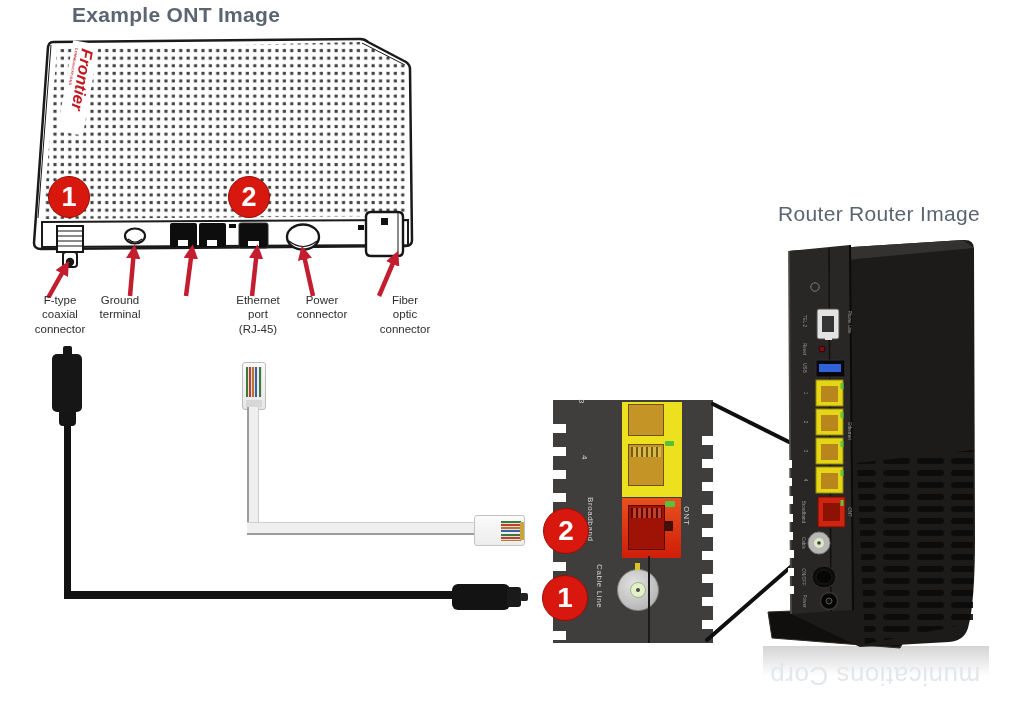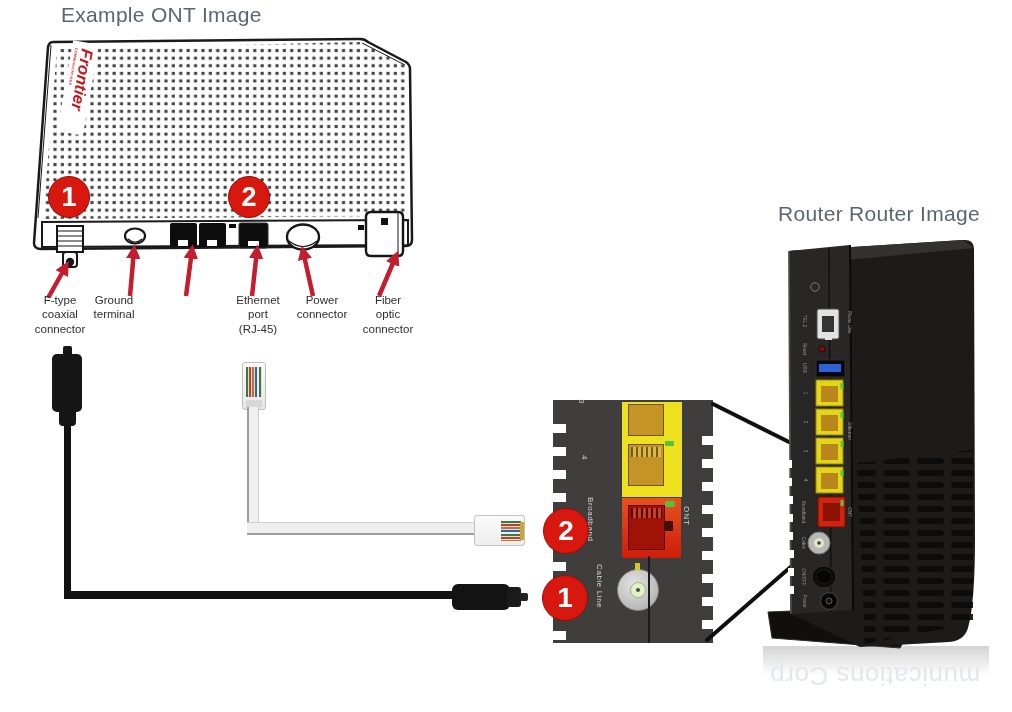--- a/index.html
+++ b/index.html
@@ -24,21 +24,21 @@
   .teeth{position:absolute;background:repeating-linear-gradient(to bottom,transparent 0 14px,#ffffff 14px 23px);}
   .vlabel{position:absolute;writing-mode:vertical-rl;font-size:8px;color:#d2d2d2;letter-spacing:.6px;}
   .wm{left:738px;top:660px;width:274px;font-size:26px;color:#e2e6ea;letter-spacing:.5px;
       transform:rotate(180deg);text-align:center;opacity:.95;}
 </style>
 </head>
 <body>
 
 <div id="canvas">
 
-  <div class="abs sec-title" style="left:61px;top:3px;">Example ONT Image</div>
+  <div class="abs sec-title" style="left:72px;top:3px;font-weight:bold;">Example ONT Image</div>
 
   <svg class="abs" style="left:15px;top:32px;" width="470" height="266" viewBox="0 0 470 266">
     <defs>
       <pattern id="perf" width="7.4" height="7.6" patternUnits="userSpaceOnUse">
         <rect x="1.4" y="1.8" width="3.1" height="3.1" fill="#1f1f1f"></rect>
       </pattern>
       <marker id="ah" viewBox="0 0 10 10" refX="6" refY="5" markerWidth="3.2" markerHeight="3.2" orient="auto">
         <path d="M0,0 L10,5 L0,10 z" fill="#c21e2f"></path>
       </marker>
     </defs>
@@ -104,28 +104,28 @@
       <line x1="364" y1="264" x2="381" y2="224"></line>
     </g>
   </svg>
 
   <div class="abs callout c42" style="left:48px;top:176px;">1</div>
   <div class="abs callout c42" style="left:228px;top:176px;">2</div>
 
   <div class="abs ont-label" style="left:16px;top:293px;">F-type
 coaxial
 connector</div>
-  <div class="abs ont-label" style="left:70px;top:293px;">Ground
+  <div class="abs ont-label" style="left:76px;top:293px;">Ground
 terminal</div>
   <div class="abs ont-label" style="left:214px;top:293px;">Ethernet
 port
 (RJ-45)</div>
   <div class="abs ont-label" style="left:278px;top:293px;">Power
 connector</div>
-  <div class="abs ont-label" style="left:344px;top:293px;">Fiber
+  <div class="abs ont-label" style="left:361px;top:293px;">Fiber
 optic
 connector</div>
 
   <div class="abs" style="left:50px;top:346px;width:36px;height:84px;">
     <div class="abs" style="left:13px;top:0;width:9px;height:12px;background:#161616;border-radius:2px;"></div>
     <div class="abs" style="left:2px;top:8px;width:30px;height:58px;background:#161616;border-radius:5px;"></div>
     <div class="abs" style="left:9px;top:64px;width:17px;height:16px;background:#151515;border-radius:0 0 4px 4px;"></div>
   </div>
   <div class="abs coax-line-v"></div>
   <div class="abs coax-line-h"></div>

